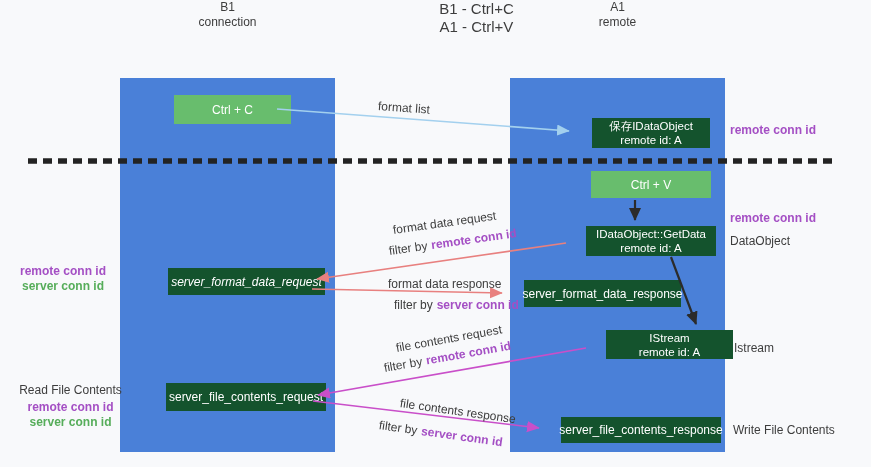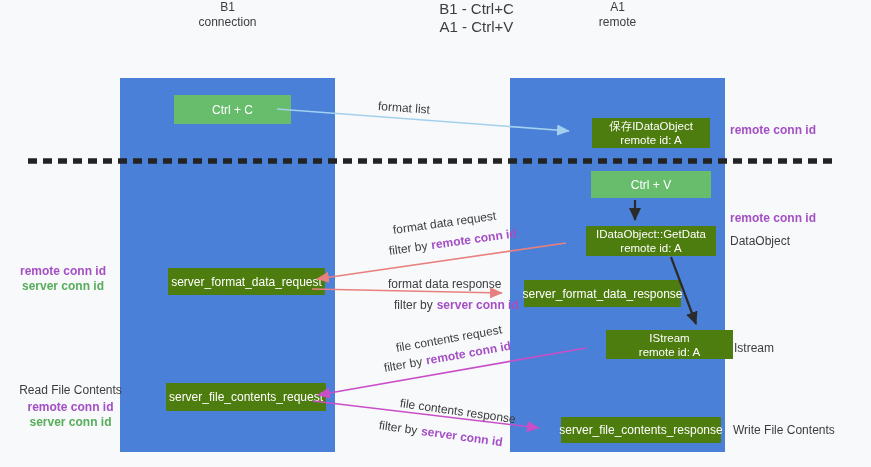--- a/index.html
+++ b/index.html
@@ -19,21 +19,21 @@
     font-size:12px; line-height:15px; color:#3d3d3d;
   }
   .lifeline {
     top:78px; width:215px; height:374px; background:#4a80d8;
   }
   .node {
     display:flex; flex-direction:column; align-items:center; justify-content:center;
     color:#ffffff; text-align:center; z-index:3;margin-left:16px;
   }
   .node.green  { background:#68bd6d; font-size:12px; }
-  .node.orange { background:#4d7c0f; }
+  .node.orange { background:#14532d; }
   .node .l1 { font-size:11.5px; line-height:14px; }
   .node .l2 { font-size:11.5px; line-height:14px; }
   .node.single { font-size:12px; }
   .edge-label {
     white-space:nowrap; font-size:12px; color:#3d3d3d;
     transform-origin:left center; z-index:5;
   }
   .filter-id { font-weight:bold; color:#a44fc4; margin-left:4px; }
   .side-label { white-space:nowrap; font-size:12px; z-index:5; }
   .purple { color:#a44fc4; font-weight:bold; }
@@ -71,21 +71,21 @@
     <div class="l2">remote id: A</div>
   </div>
 
   <div class="abs node green single" style="left:575px; top:171px; width:120px; height:27px;">Ctrl + V</div>
 
   <div class="abs node orange" style="left:570px; top:226px; width:130px; height:30px;">
     <div class="l1">IDataObject::GetData</div>
     <div class="l2">remote id: A</div>
   </div>
 
-  <div class="abs node orange single" style="left:152px; top:268px; width:157px; height:27px;">server_format_data_request</div>
+  <div class="abs node orange single" style="left:152px; top:268px; width:157px; height:27px;font-style:italic;">server_format_data_request</div>
 
   <div class="abs node orange single" style="left:508px; top:280px; width:157px; height:27px;">server_format_data_response</div>
 
   <div class="abs node orange" style="left:590px; top:330px; width:127px; height:29px;">
     <div class="l1">IStream</div>
     <div class="l2">remote id: A</div>
   </div>
 
   <div class="abs node orange single" style="left:150px; top:383px; width:160px; height:28px;">server_file_contents_request</div>
 

